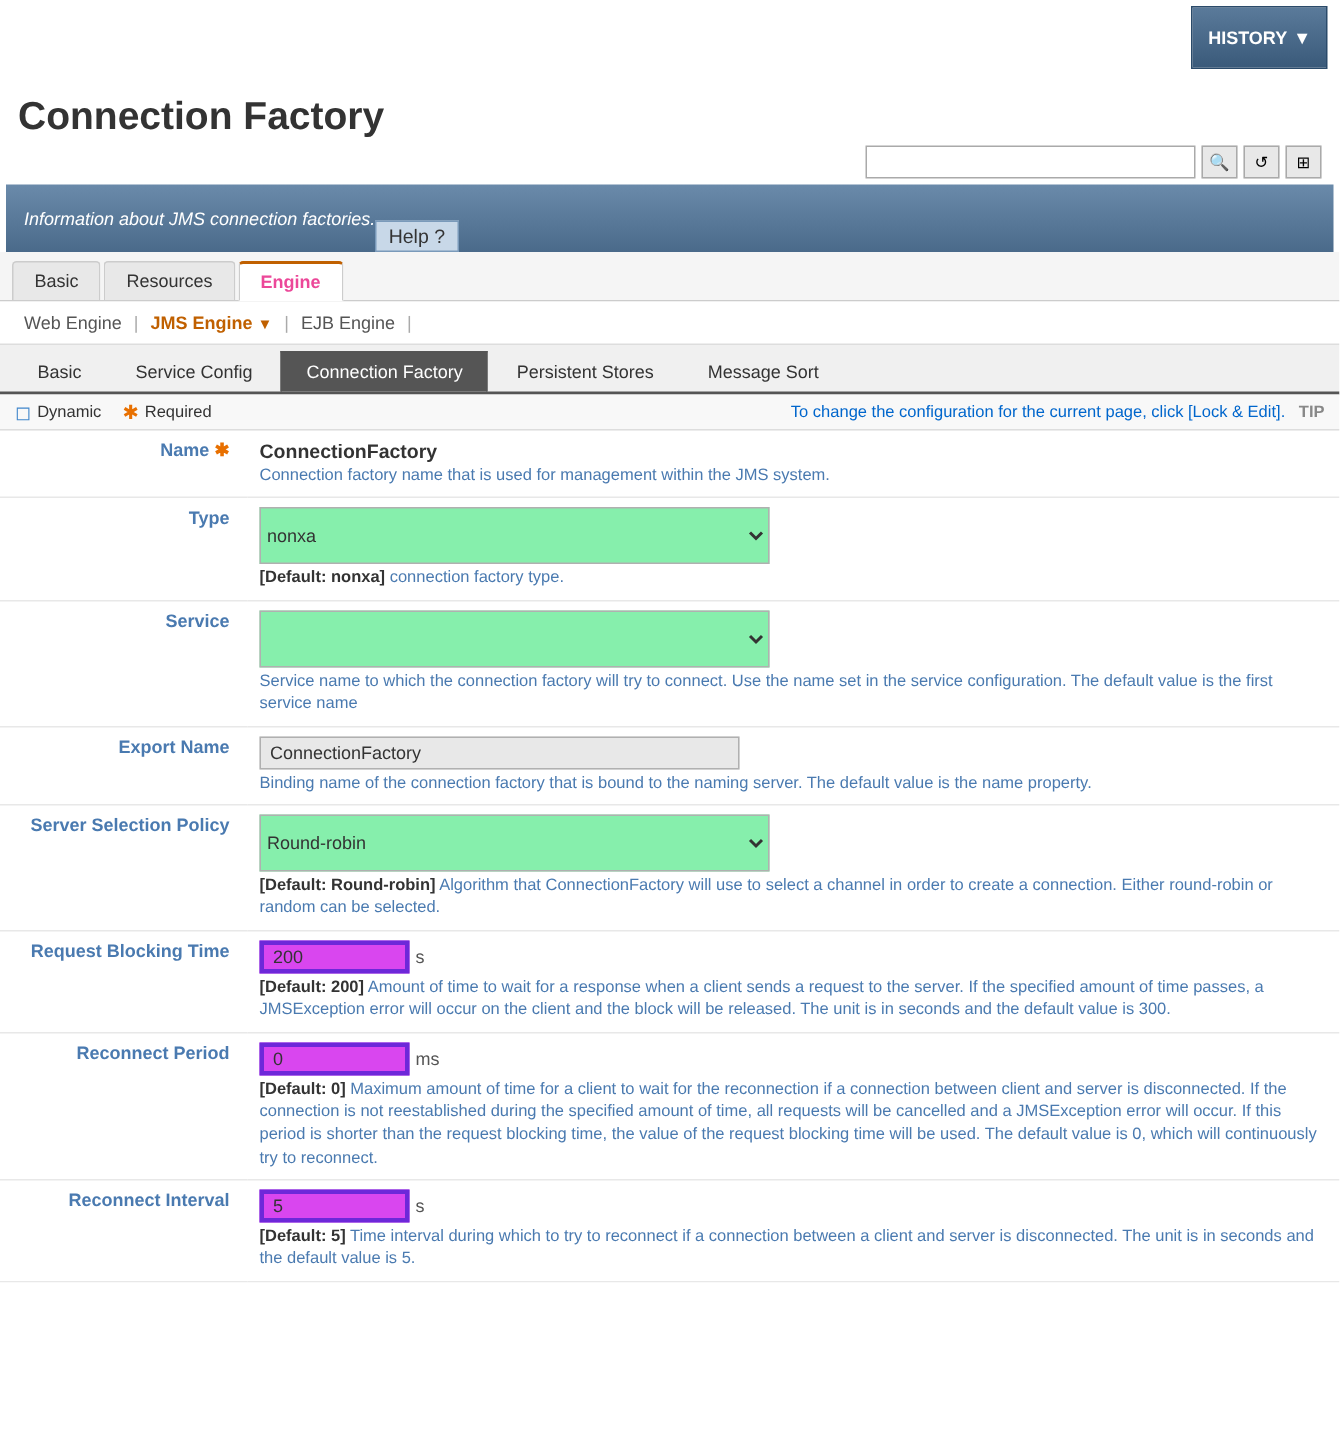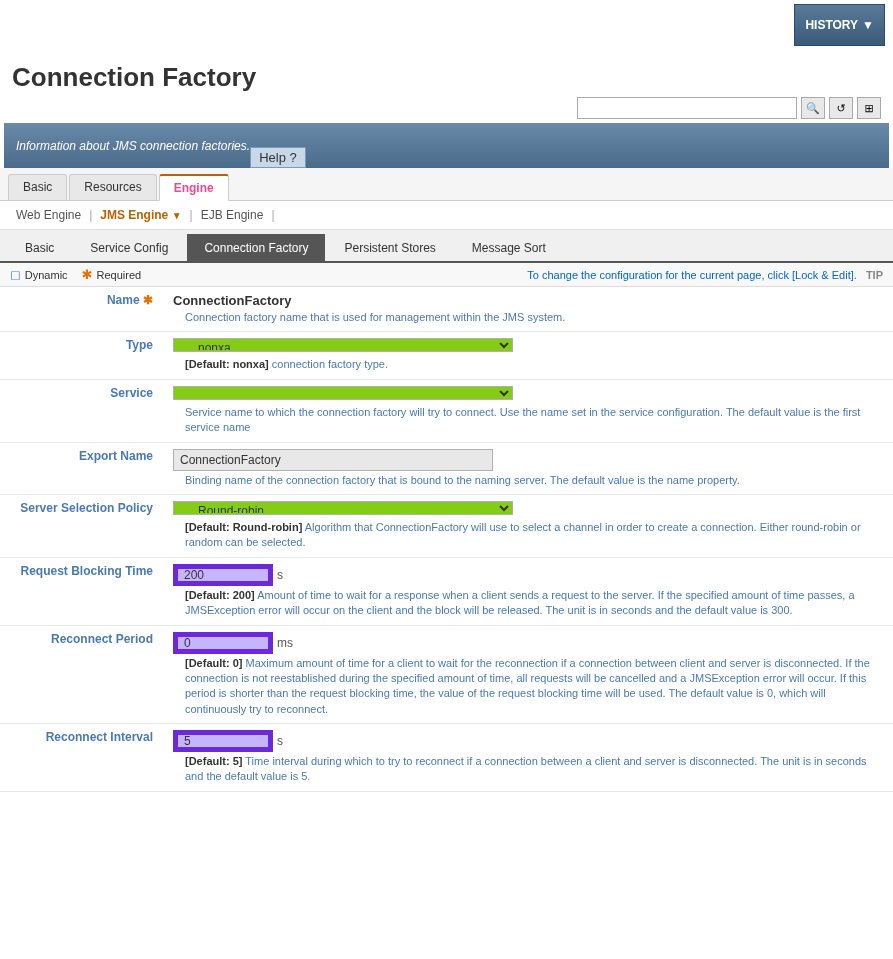--- a/index.html
+++ b/index.html
@@ -69,32 +69,32 @@
     .tip-label { color: #888; font-weight: bold; margin-left: 6px; }
 
     
     .form-table { width: 100%; border-collapse: collapse; }
     .form-table tr td { vertical-align: top; padding: 6px 8px; border-bottom: 1px solid #e8e8e8; }
     .form-table tr td:first-child {
       width: 165px; color: #4a7ab0; font-weight: bold; font-size: 12px;
       text-align: right; padding-right: 12px; white-space: nowrap;
     }
     .required-star { color: #e87000; }
-    .field-desc { color: #4a7ab0; font-size: 11px; margin-top: 2px; line-height: 1.4; margin-left: 12px; }
+    .field-desc { color: #4a7ab0; font-size: 11px; margin-top: 2px; line-height: 1.4; }
     .field-desc .default { color: #333; font-weight: bold; }
     select.form-select {
-      width: 340px; height: 14px; border: 1px solid #b0b0b0; background: #84cc16;
-      font-size: 12px; padding: 1px 20px; color: #333;
+      width: 340px; height: 38px; border: 1px solid #b0b0b0; background: #86efac;
+      font-size: 12px; padding: 1px 0; color: #333;
     }
     input.form-input {
       width: 320px; height: 22px; border: 1px solid #b0b0b0; background: #e8e8e8;
       font-size: 12px; padding: 1px 6px; color: #333;
     }
     input.form-input-sm {
-      width: 100px; height: 22px; border: 5px solid #6d28d9; background: #c4b5fd;
+      width: 100px; height: 22px; border: 3px solid #6d28d9; background: #d946ef;
       font-size: 12px; padding: 1px 6px; color: #333;
     }
     .input-unit { color: #555; font-size: 12px; margin-left: 4px; }
     .input-row { display: flex; align-items: center; }
     input[type="checkbox"] { width: 14px; height: 14px; }
     .name-value { font-size: 13px; font-weight: bold; color: #333; }
   </style>
 </head>
 <body>
 

